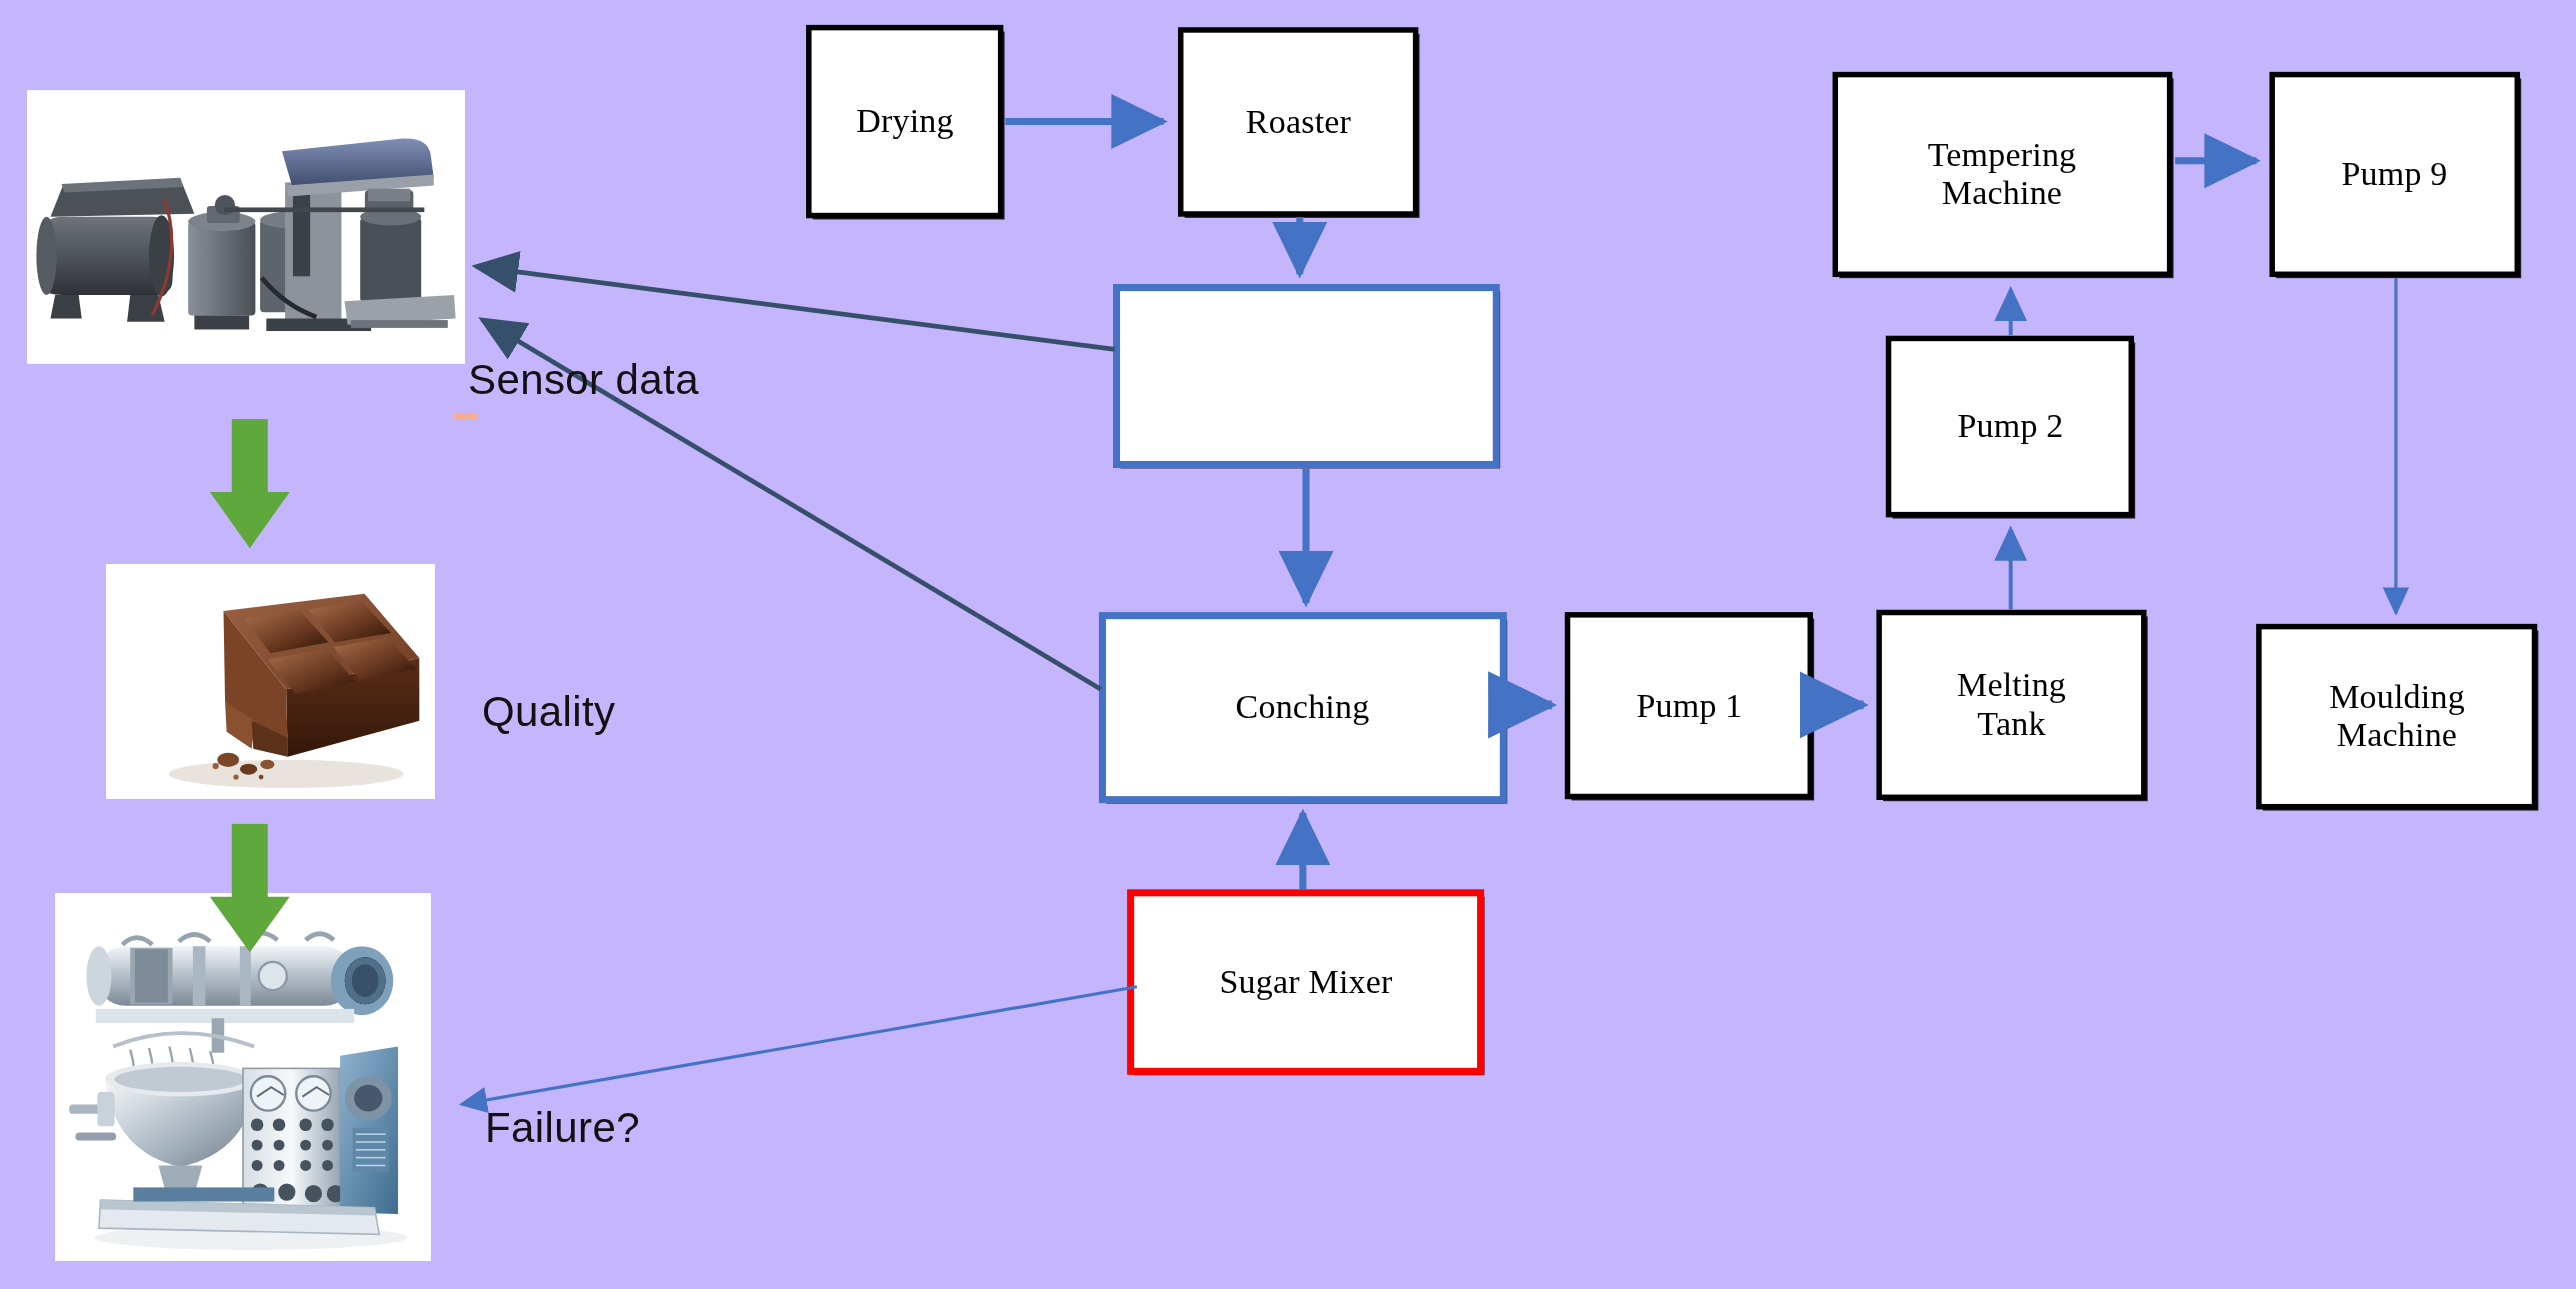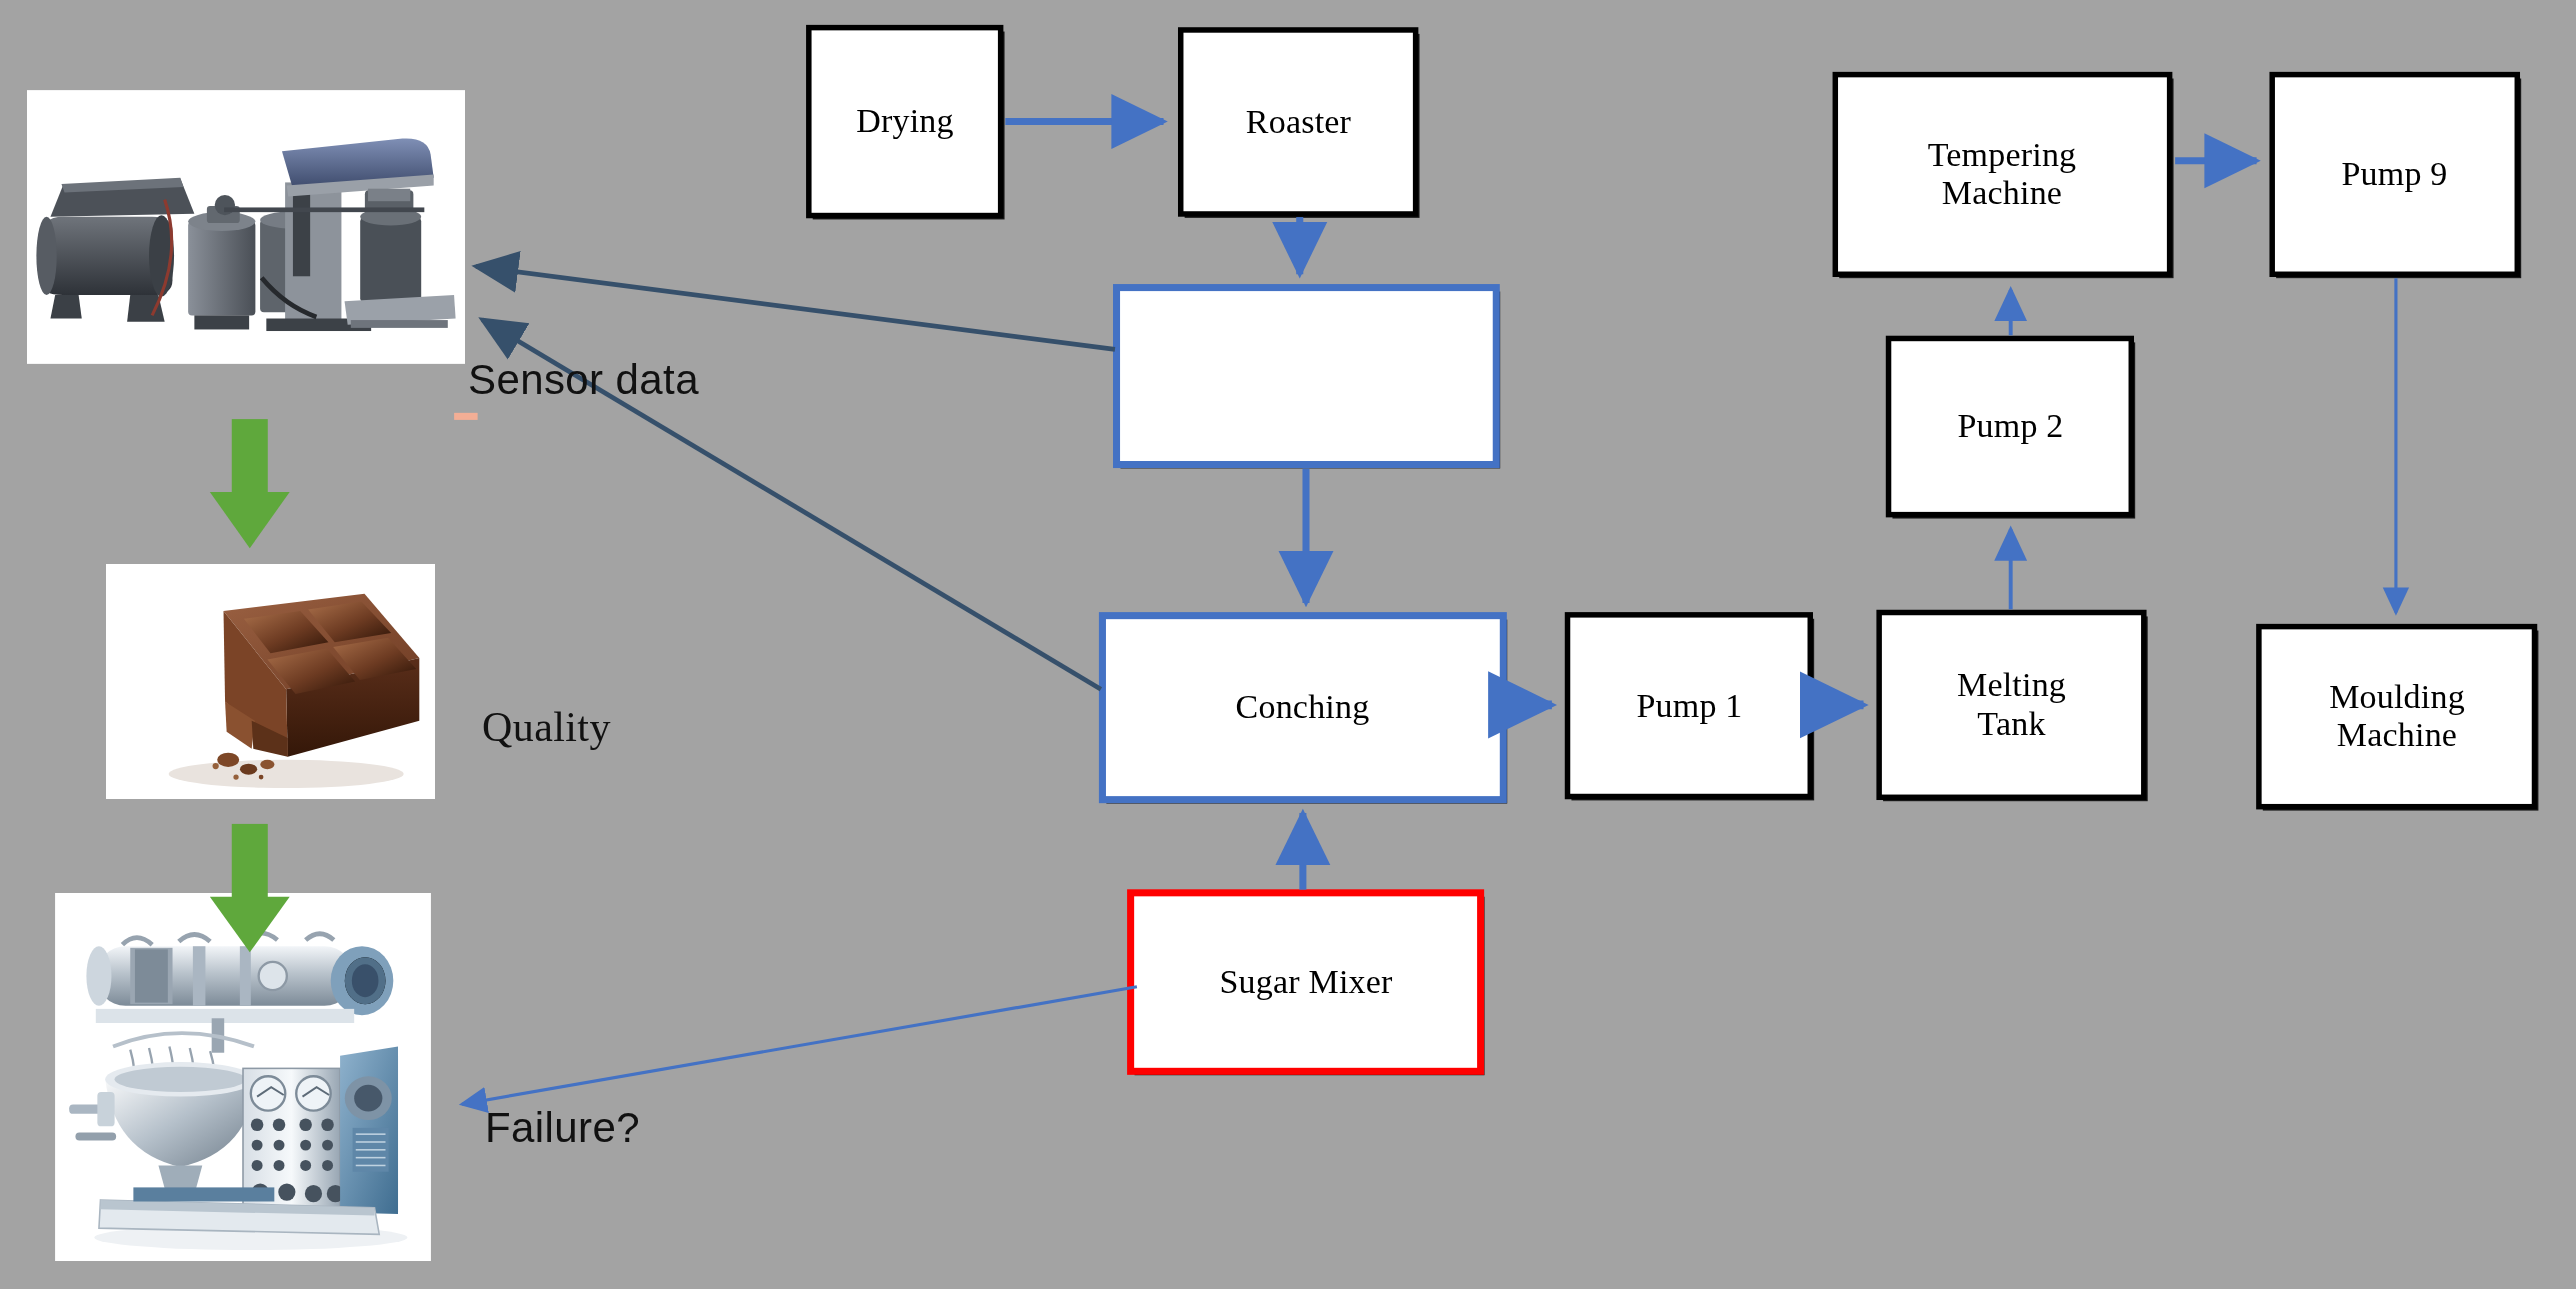--- a/index.html
+++ b/index.html
@@ -1,17 +1,17 @@
 <!DOCTYPE html>
 <html style="font-size:12.5px"><head>
 <meta charset="utf-8">
 <style>
   html,body{margin:0;padding:0;background:#ffffff;}
   body{width:2576px;height:1290px;font-family:"Liberation Serif",serif;overflow:hidden;}
-  #stage{position:relative;width:2576px;height:1290px;background:#a3a3a3;}
+  #stage{position:relative;width:2576px;height:1290px;background:#c4b5fd;}
   svg.layer{position:absolute;left:0;top:0;width:2576px;height:1290px;}
   .boxlbl{
     position:absolute;display:flex;align-items:center;justify-content:center;
     text-align:center;font-family:"Liberation Serif",serif;color:#000;
     font-size:34px;line-height:1.12;letter-spacing:0.2px;
     pointer-events:none;
   }
   .sidelbl{
     position:absolute;font-family:"Liberation Sans",sans-serif;
     color:#111;font-size:42px;letter-spacing:0.4px;white-space:nowrap;
@@ -312,17 +312,17 @@
   <div class="boxlbl" style="left:1879px;top:612px;width:265px;height:185px;white-space:pre-line;">Melting
 Tank</div>
   <div class="boxlbl" style="left:1889px;top:338px;width:243px;height:176px;text-align:center;">Pump 2</div>
   <div class="boxlbl" style="left:1835px;top:74px;width:334px;height:200px;white-space:pre-line;font-family:Liberation Serif, serif;">Tempering
 Machine</div>
   <div class="boxlbl" style="left:2272px;top:74px;width:245px;height:200px;">Pump 9</div>
   <div class="boxlbl" style="left:2259px;top:626px;width:276px;height:180px;white-space:pre-line;">Moulding
 Machine</div>
 
   <div class="sidelbl" style="left:468px;top:356px;">Sensor data</div>
-  <div class="sidelbl" style="left:482px;top:703px;font-family:Liberation Serif, serif;">Quality</div>
+  <div class="sidelbl" style="left:482px;top:688px;">Quality</div>
   <div class="sidelbl" style="left:485px;top:1104px;">Failure?</div>
 
 </div>
 
 
 </body></html>

